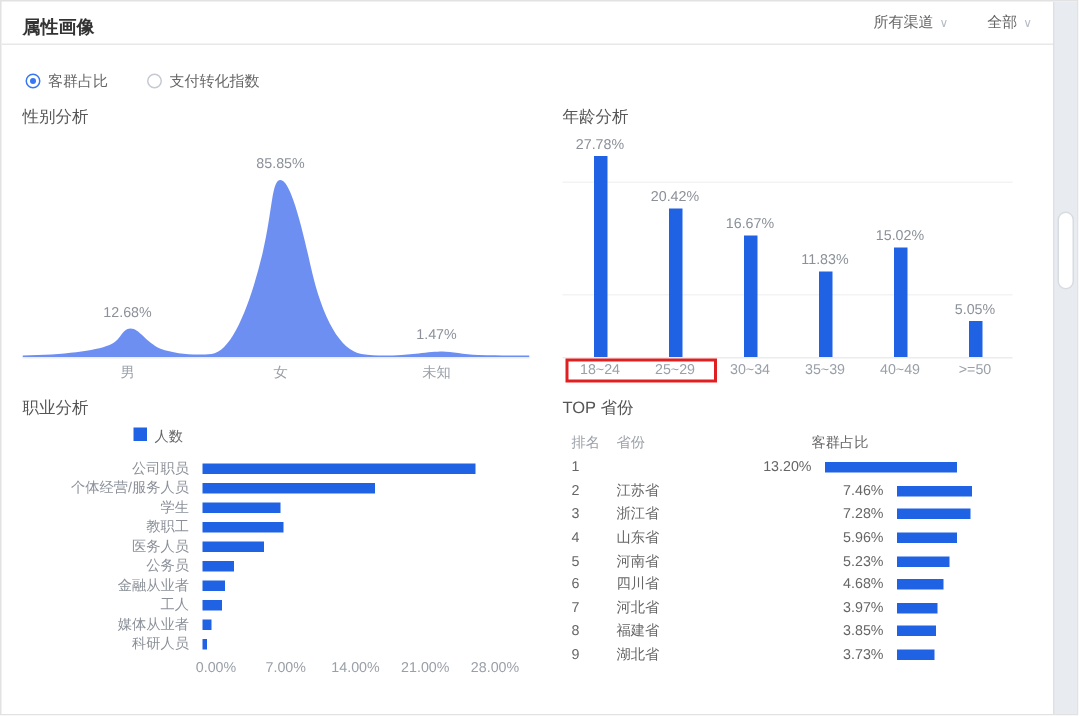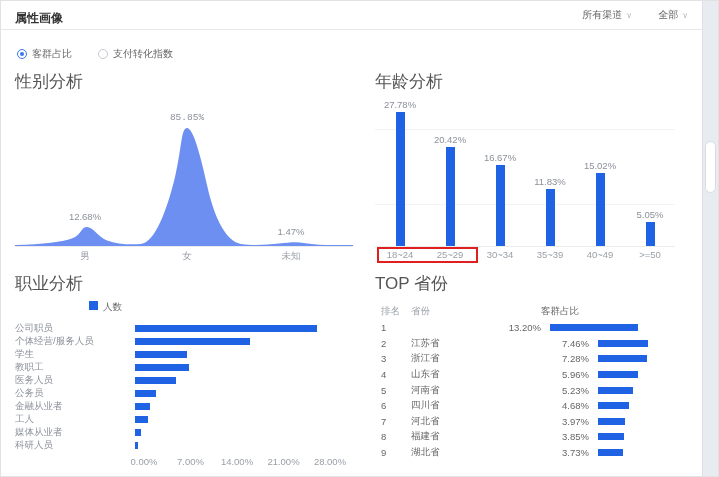--- a/index.html
+++ b/index.html
@@ -32,21 +32,21 @@
 
   
   .content { padding:0 14px; flex:1; }
   .radio-row { margin:17px 0 0 2px; display:flex; gap:26px; }
   .radio { display:flex; align-items:center; font-size:10px; color:#666; cursor:pointer; }
   .rb { width:10px; height:10px; border:1px solid #c5cad2; border-radius:50%; margin-right:5px; position:relative; background:#fff; }
   .radio.on .rb { border-color:var(--accent,#3777F3); }
   .radio.on .rb::after { content:""; position:absolute; left:2px; top:2px; width:4px; height:4px; border-radius:50%; background:var(--accent,#3777F3); }
 
   .row1, .row2 { display:flex; margin-top:9px; }
-  h3 { font-size:17px; font-weight:normal; color:#555; }
+  h3 { font-size:11px; font-weight:normal; color:#555; }
 
   
   .gender-sec { width:340px; }
   .gender-chart { position:relative; width:338px; height:168px; margin-top:2px; }
   .gender-chart svg { position:absolute; left:0; top:0; }
   .axis-line { position:absolute; left:0; right:0; top:151px; border-top:1px solid #ececec; }
   .g-val { position:absolute; transform:translateX(-50%); font-size:9.5px; color:#8b9099; white-space:nowrap; }
   .g-cat { position:absolute; transform:translateX(-50%); top:155px; font-size:9.5px; color:#9aa0a8; }
 
   
@@ -59,21 +59,21 @@
   .vbar { width:9px; background:var(--bar,#2062E4); }
   .age-cats { width:300px; display:flex; justify-content:space-around; position:relative; margin-top:2px; }
   .age-cat { width:50px; text-align:center; font-size:9.5px; color:#9aa0a8; }
   .age-annotation { position:absolute; left:2px; top:-2px; width:101px; height:16px; border:2px solid var(--red,#E02020); }
 
   
   .occ-sec { width:340px; }
   .legend { display:flex; align-items:flex-start; margin:6px 0 8px 74px; font-size:9.5px; color:#666; }
   .legend .sq { width:9px; height:9px; background:var(--bar,#2062E4); margin-right:5px; display:inline-block; }
   .occ-row { display:flex; align-items:center; height:13px; }
-  .occ-lab { width:120px; text-align:left; font-size:9.5px; color:#8b9099; padding-right:9px; white-space:nowrap; }
+  .occ-lab { width:120px; text-align:right; font-size:9.5px; color:#8b9099; padding-right:9px; white-space:nowrap; }
   .occ-track { flex:1; }
   .hbar { height:7px; background:var(--bar,#2062E4); }
   .occ-ticks { margin-left:129px; width:186px; position:relative; height:14px; margin-top:4px; }
   .occ-tick { position:absolute; transform:translateX(-50%); font-size:9.5px; color:#9aa0a8; white-space:nowrap; }
 
   
   .prov-sec { flex:1; margin-left:20px; }
   .prov-table { margin-top:7px; padding-left:6px; }
   .prov-row { display:grid; grid-template-columns:30px 130px 48px 1fr; align-items:center; height:15.6px; font-size:9.5px; color:#666; }
   .prov-row.head { color:#9aa0a8; height:18px; }
@@ -128,21 +128,21 @@
                 C200,126 212,146.5 226,149
                 C240,151 252,149.6 264,148.6
                 C270,147.9 276,147.3 280,147.3
                 C286,147.3 294,149.3 304,149.7
                 C318,150.1 330,150 338,150
                 L338,151 L0,151 Z" fill="#6D8FF2"></path>
             </svg>
             <div class="axis-line"></div>
             <div id="genderLabels">
                 <span class="g-val" style="left: 70px; top: 116px;">12.68%</span>
-                <span class="g-val" style="left: 172px; top: 17px; font-family: Liberation Mono, monospace;">85.85%</span>
+                <span class="g-val" style="left: 172px; top: 17px;">85.85%</span>
                 <span class="g-val" style="left: 276px; top: 131px;">1.47%</span>
                 <span class="g-cat" style="left: 70px;">男</span>
                 <span class="g-cat" style="left: 172px;">女</span>
                 <span class="g-cat" style="left: 276px;">未知</span>
               </div>
           </div>
         </section>
 
         <section class="age-sec">
           <h3>年龄分析</h3>

